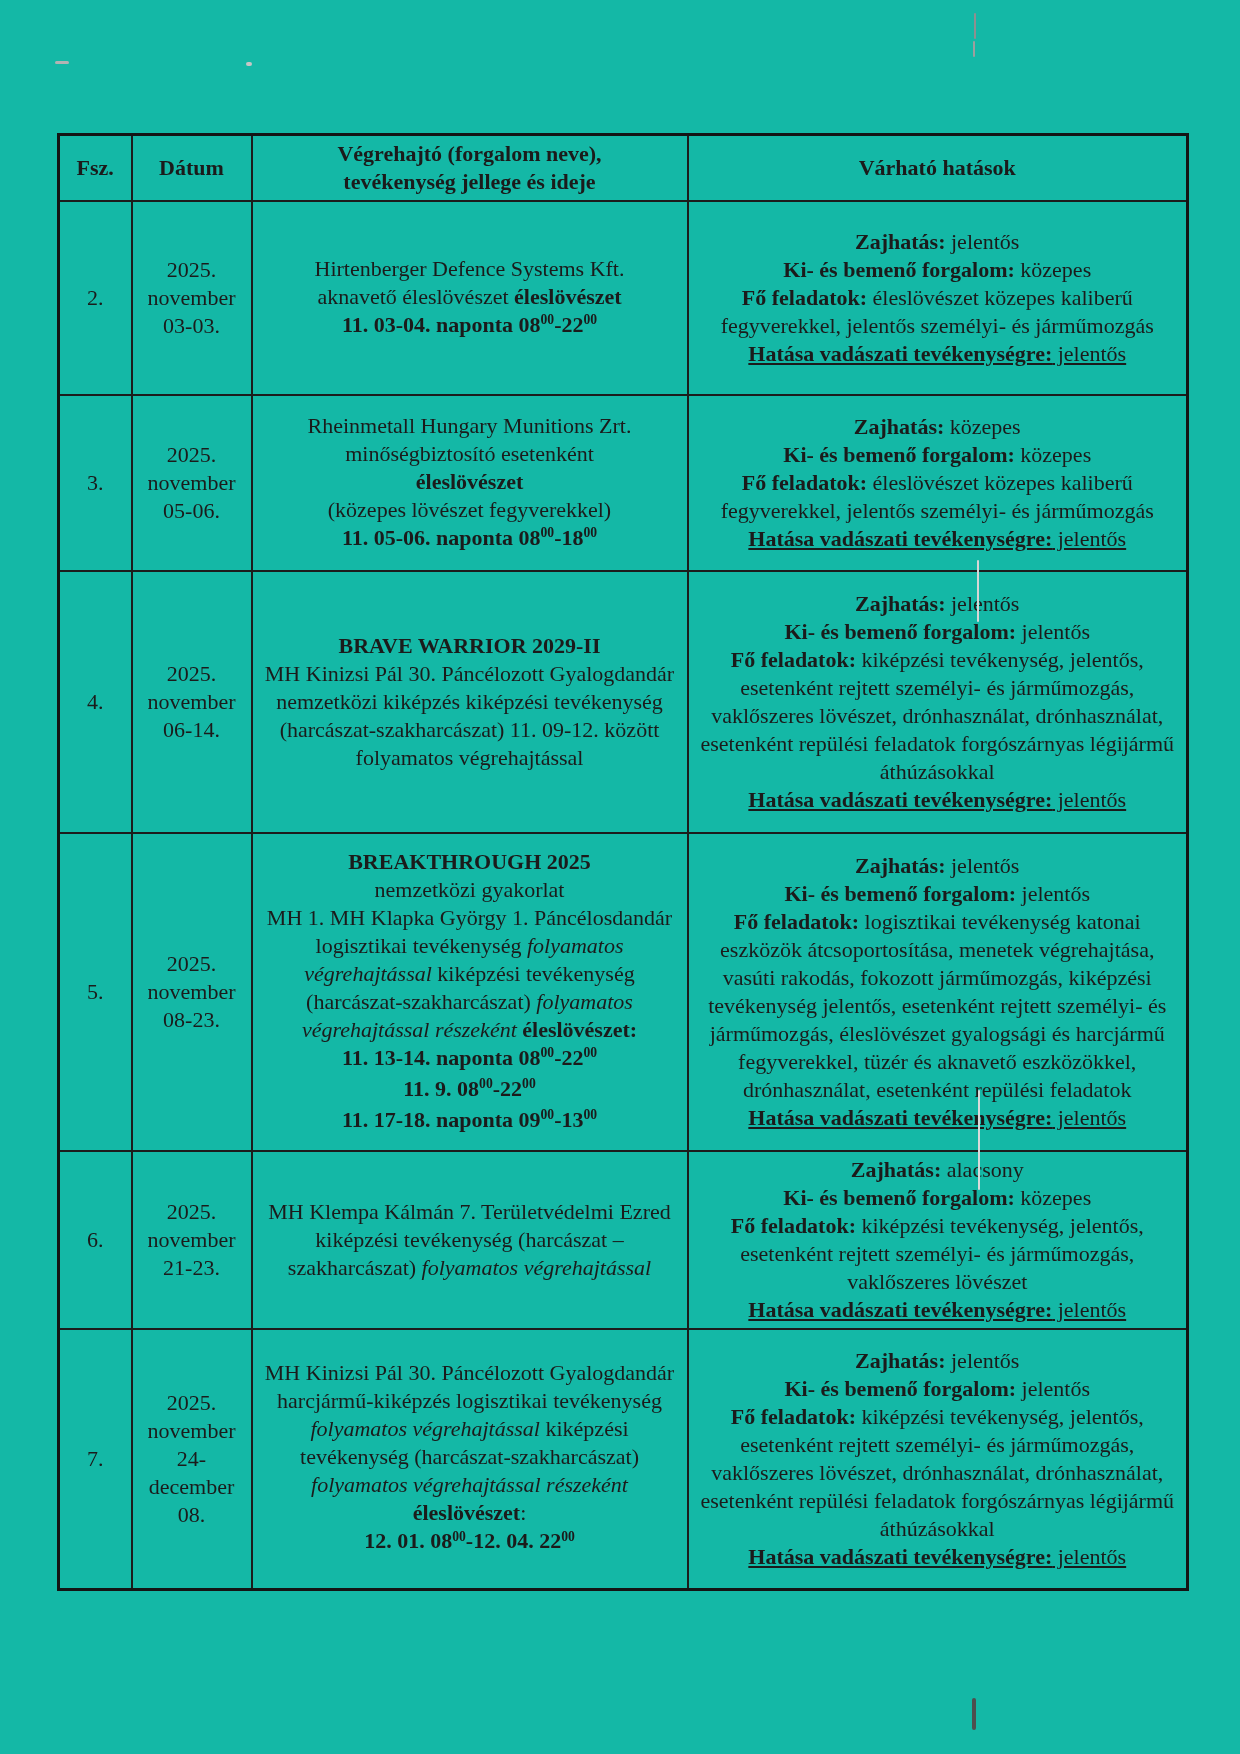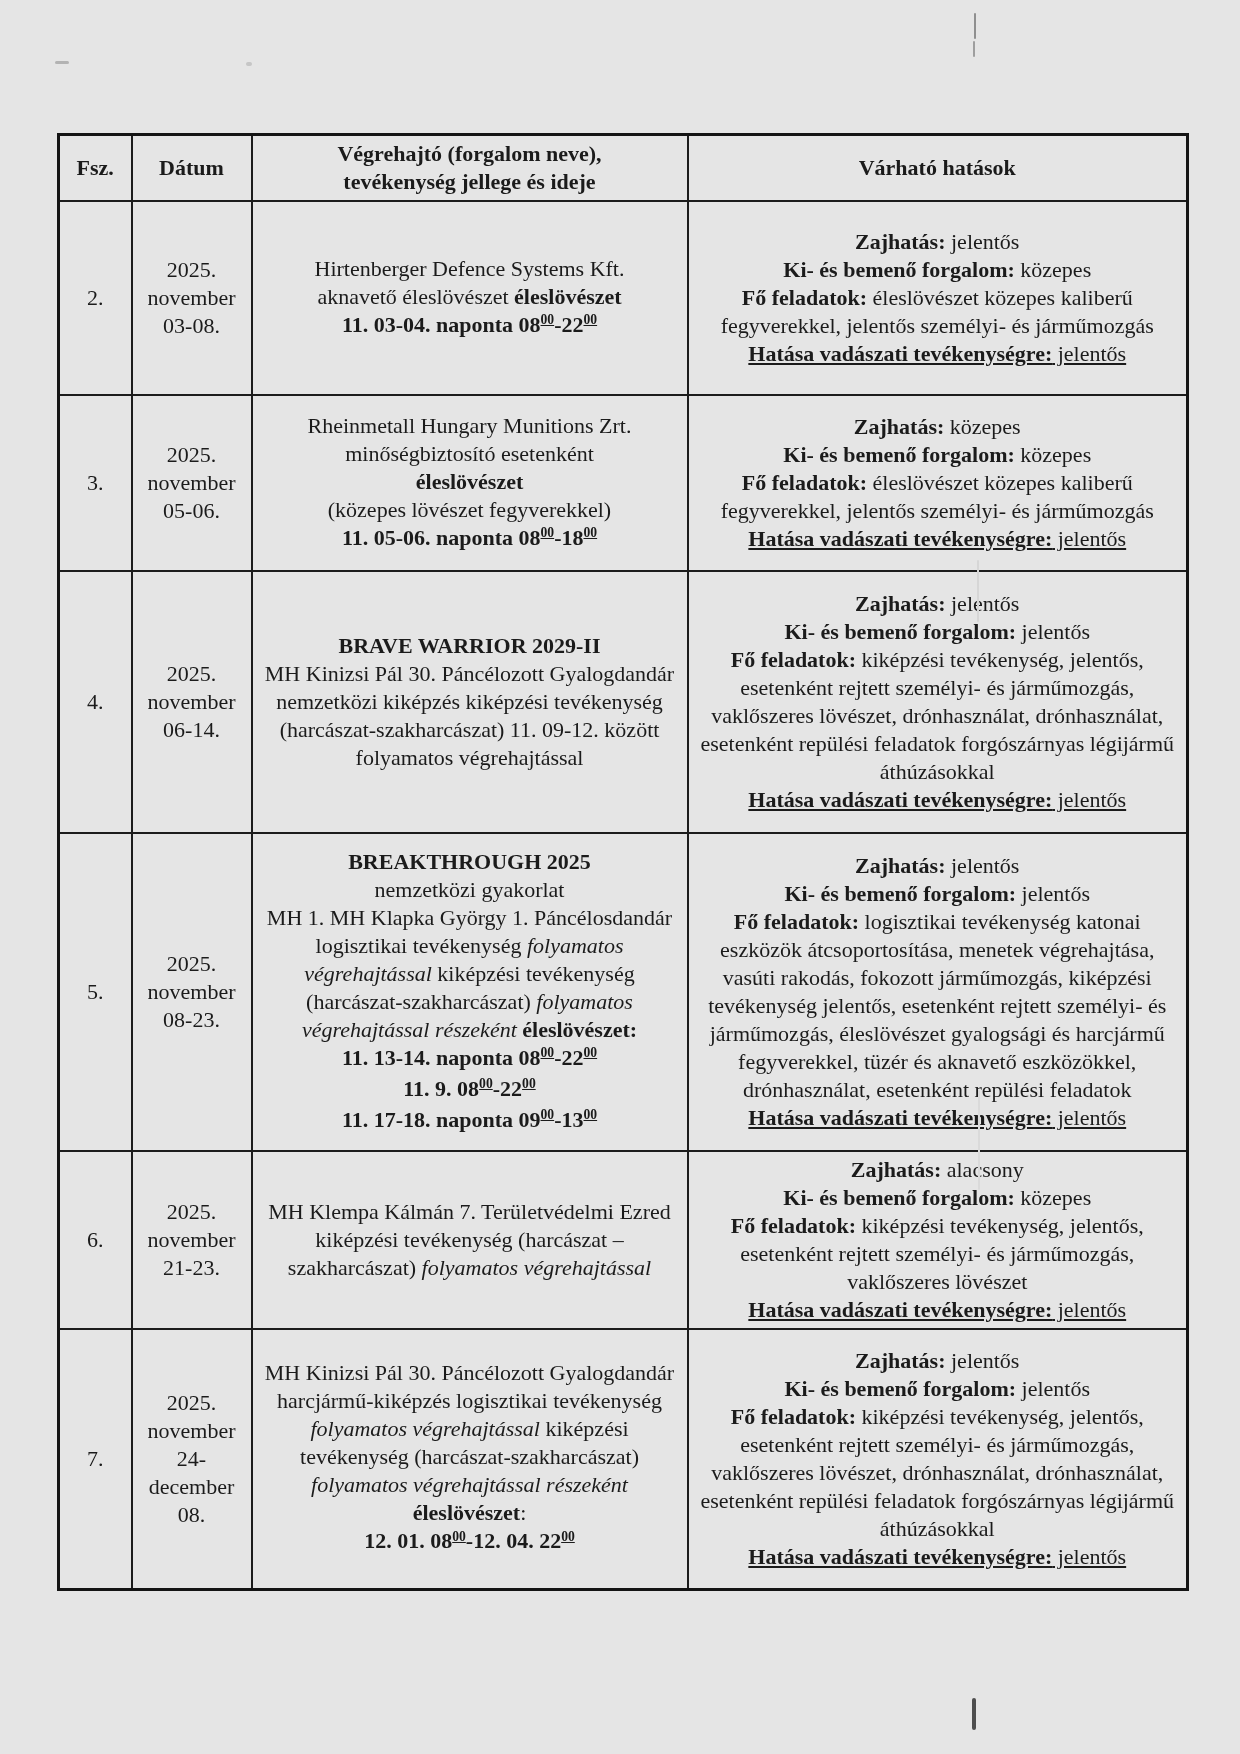--- a/index.html
+++ b/index.html
@@ -10,21 +10,21 @@
   body {
     width: 1240px;
     height: 1754px;
     position: relative;
     font-family: "Liberation Serif", "DejaVu Serif", serif;
     color: #1b1b1b;
   }
   .sheet {
     position: absolute;
     inset: 0;
-    background: #e5e5e5;
+    background: #14b8a6;
   }
   table.schedule {
     position: absolute;
     left: 57px;
     top: 133px;
     width: 1129px;
     border-collapse: collapse;
     table-layout: fixed;
     border: 3px solid #141414;
   }
@@ -60,21 +60,20 @@
 
   .line { text-align: center; }
   .b { font-weight: bold; }
   .i { font-style: italic; }
   .u { text-decoration: underline; text-align: center; }
   .sup {
     font-size: 0.62em;
     position: relative;
     top: -0.52em;
     letter-spacing: 0;
-    text-decoration: underline;
   }
 
   
   .artifact {
     position: absolute;
     border-radius: 2px;
     pointer-events: none;
   }
   .a1 { left: 55px;  top: 61px;   width: 14px; height: 3px;  background: #b3b3b3; }
   .a2 { left: 246px; top: 62px;   width: 6px;  height: 4px;  background: #c6c6c6; }
@@ -106,21 +105,21 @@
         </th>
         <th>Várható hatások</th>
       </tr>
     </thead>
     <tbody>
         <tr>
           <td class="col-fsz">2.</td>
           <td class="col-datum">
             <div class="line">2025.</div>
             <div class="line">november</div>
-            <div class="line">03-08.</div>
+            <div class="line">03-03.</div>
           </td>
           <td class="col-task">
             <div class="line"><span>Hirtenberger Defence Systems Kft.</span></div>
             <div class="line"><span>aknavető éleslövészet </span><span class="b">éleslövészet</span></div>
             <div class="line"><span class="b">11. 03-04. naponta 08</span><span class="b sup">00</span><span class="b">-22</span><span class="b sup">00</span></div>
           </td>
           <td class="col-effects">
             <div class="line"><span class="b">Zajhatás:</span><span> jelentős</span></div>
             <div class="line"><span class="b">Ki- és bemenő forgalom:</span><span> közepes</span></div>
             <div class="line"><span class="b">Fő feladatok:</span><span> éleslövészet közepes kaliberű fegyverekkel, jelentős személyi- és járműmozgás</span></div>

